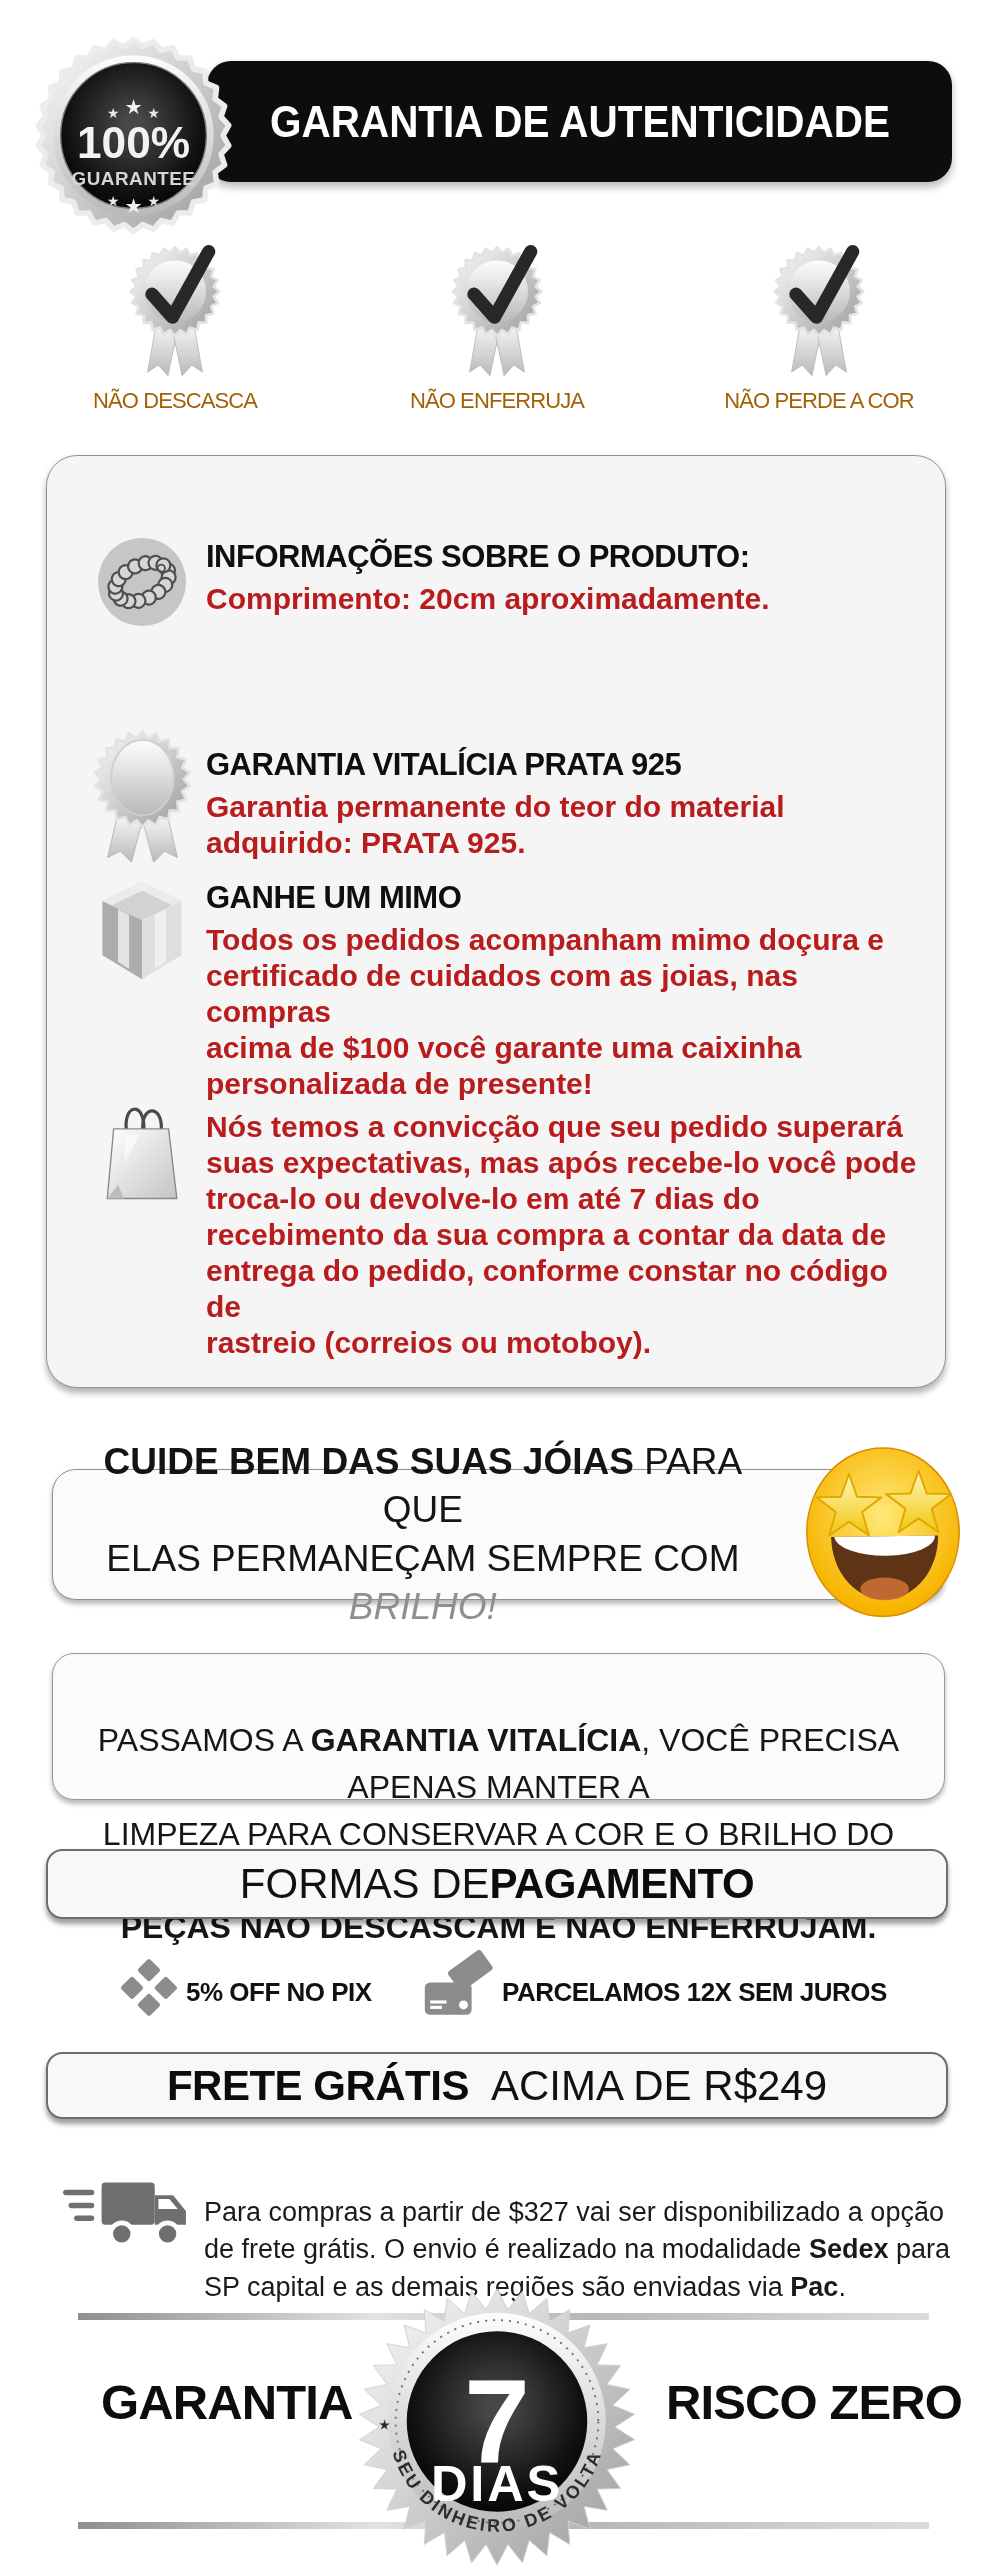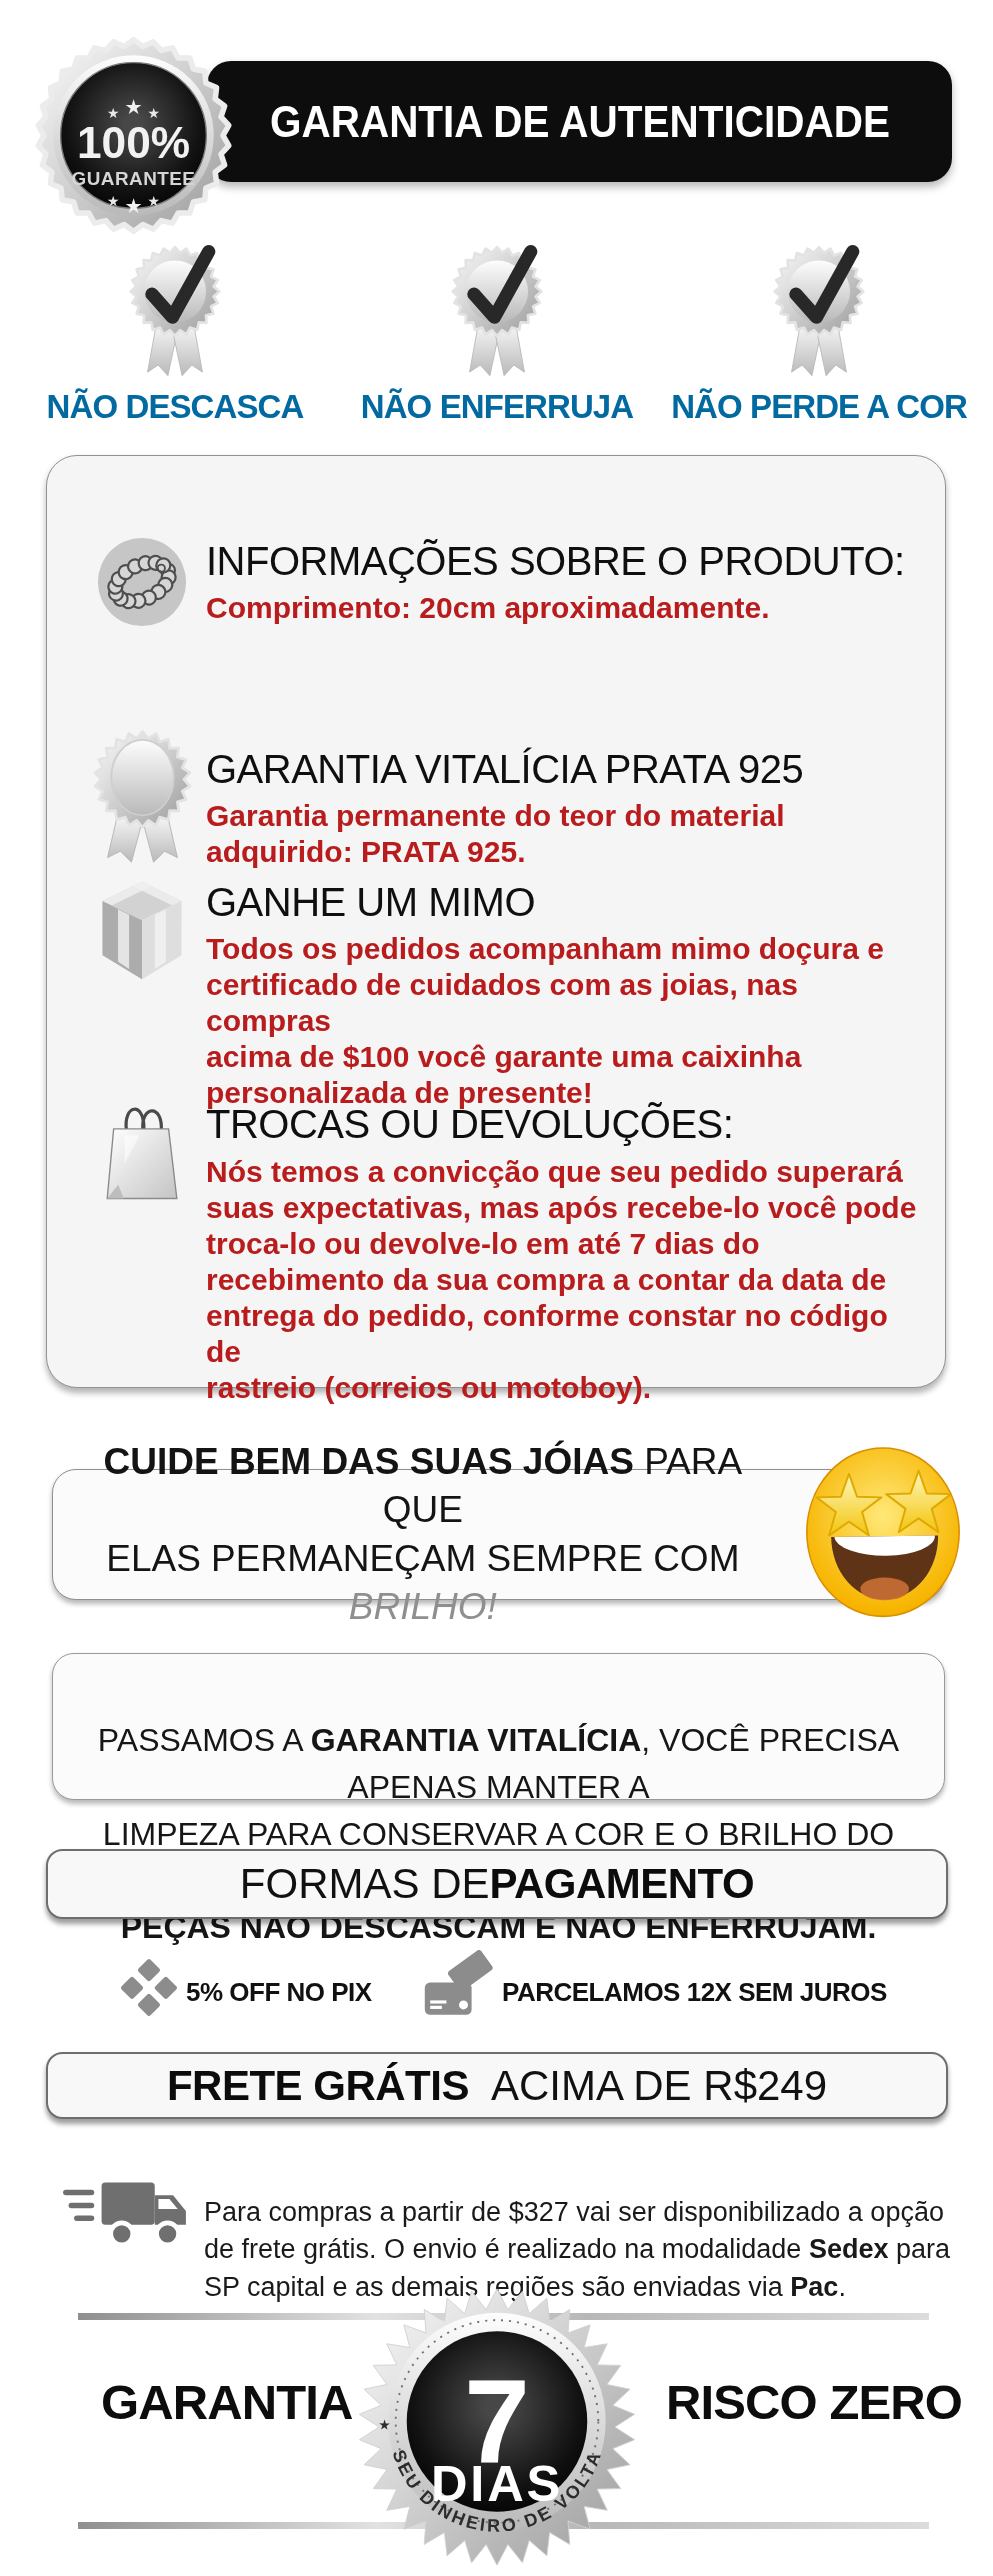--- a/index.html
+++ b/index.html
@@ -9,29 +9,29 @@
 
   
   .banner{left:207px;top:61px;width:745px;height:121px;background:#0d0d0d;border-radius:24px;
           display:flex;align-items:center;justify-content:center;box-shadow:0 4.6px 8.3px rgba(0,0,0,.28);}
   .banner-text{color:#fff;font-size:44px;font-weight:800;white-space:nowrap;transform:scaleX(.92);letter-spacing:0;}
   .seal-top{left:33px;top:35px;}
 
   
   .features{left:0;top:241px;width:994px;display:flex;justify-content:center;}
   .feature{width:322px;display:flex;flex-direction:column;align-items:center;}
-  .feature-label{margin-top:7.4px;font-size:33px;font-weight:700;letter-spacing:-0.9px;color:#0369a1;white-space:nowrap;}
+  .feature-label{margin-top:7.4px;font-size:22px;font-weight:400;letter-spacing:-0.9px;color:#a16207;white-space:nowrap;}
 
   
   .info-box{left:46px;top:455px;width:898px;height:931px;background:#f5f5f6;
             border:1.8px solid #929292;border-radius:31px;box-shadow:0 4.6px 6.4px rgba(0,0,0,.3);}
   .item{position:absolute;left:0;width:100%;}
   .item-icon{position:absolute;left:26px;width:138px;display:flex;justify-content:center;}
   .item-text{position:absolute;left:159px;right:28px;}
-  .item-title{font-size:40px;font-weight:400;letter-spacing:-0.5px;color:#0f0f0f;}
+  .item-title{font-size:31px;font-weight:700;letter-spacing:-0.5px;color:#0f0f0f;}
   .item-body{margin-top:6.4px;font-size:30px;font-weight:700;line-height:1.2;color:#b91c1c;white-space:pre-line;}
 
   
   .care-box{left:52px;top:1469px;width:891px;height:129px;background:#fbfbfb;border:1.8px solid #8f8f8f;
             border-radius:24px;box-shadow:0 3.7px 5.5px rgba(0,0,0,.28);}
   .care-text{position:absolute;left:14.7px;right:166px;top:0;bottom:0;display:flex;align-items:center;justify-content:center;
              font-size:37px;line-height:1.3;text-align:center;white-space:pre-line;color:#141414;}
   .care-bold{font-weight:700;}
   .care-brilho{font-weight:400;font-style:italic;color:#8f8f8f;}
   .emoji{left:802px;top:1443px;}
@@ -225,21 +225,20 @@
       <div class="item-icon">
         <svg width="87" height="112" viewBox="0 0 95 122">
           <path d="M30,40 C26,10 50,8 49,38" fill="none" stroke="#4a4a4a" stroke-width="3.5"></path>
           <path d="M48,40 C45,12 70,10 68,40" fill="none" stroke="#4a4a4a" stroke-width="3.5"></path>
           <polygon points="16,38 76,38 85,114 9,114" fill="url(#gBag)" stroke="#8a8a8a" stroke-width="1.5"></polygon>
           <polygon points="28,45 44,45 28,76" fill="#ffffff" opacity=".55"></polygon>
           <polygon points="9,114 21,99 27,114" fill="#bdbdbd"></polygon>
         </svg>
       </div>
       <div class="item-text" style="top:8.3px">
-        <div class="item-title">TROCAS OU DEVOLUÇÕES:</div>
         <div class="item-body">Nós temos a convicção que seu pedido superará
 suas expectativas, mas após recebe-lo você pode
 troca-lo ou devolve-lo em até 7 dias do
 recebimento da sua compra a contar da data de
 entrega do pedido, conforme constar no código de
 rastreio (correios ou motoboy).</div>
       </div>
     </div>
   </div>
 

